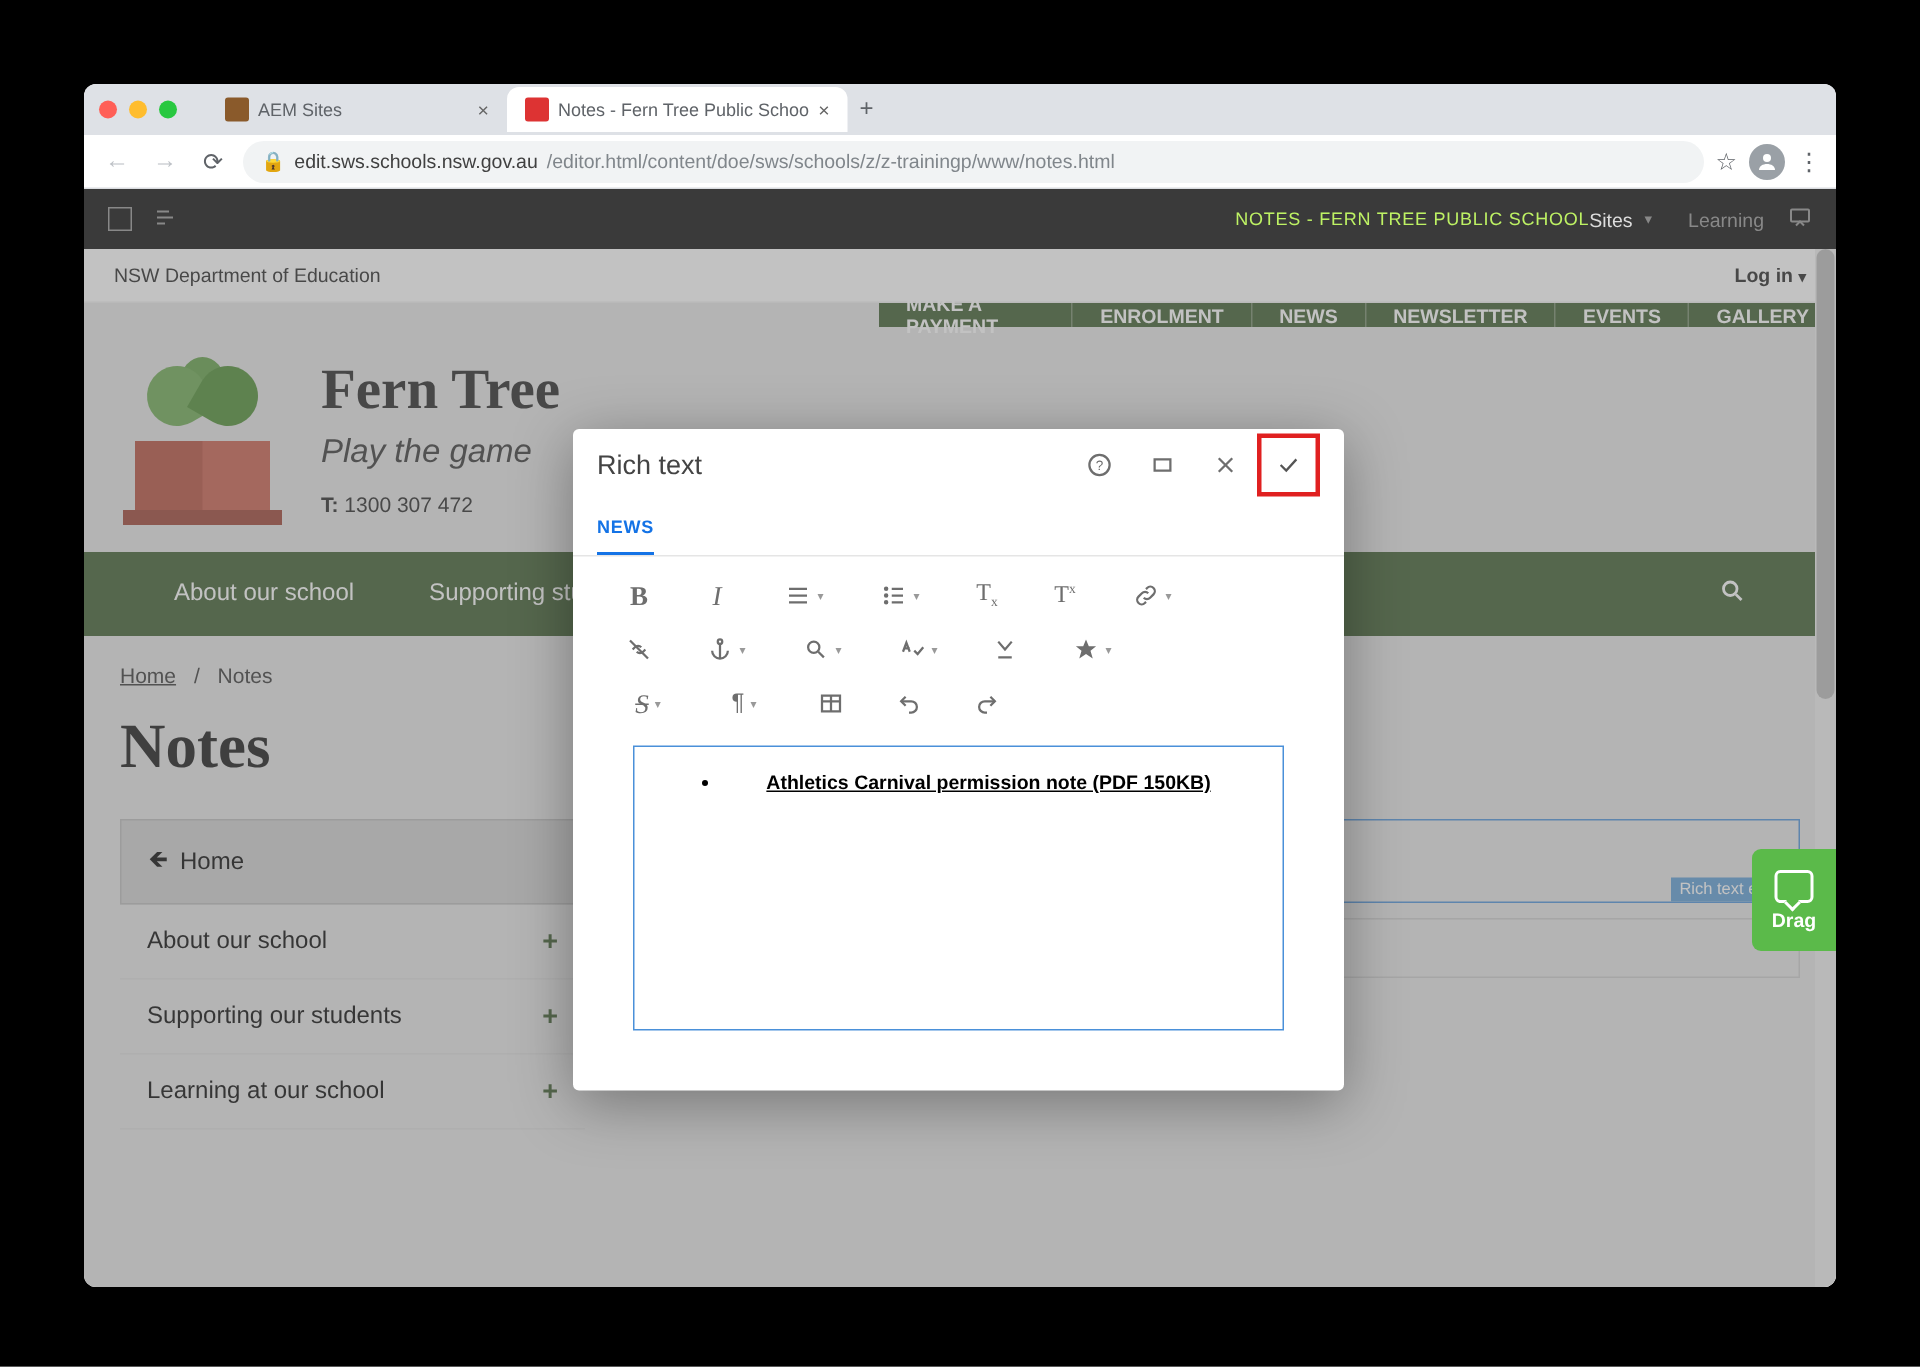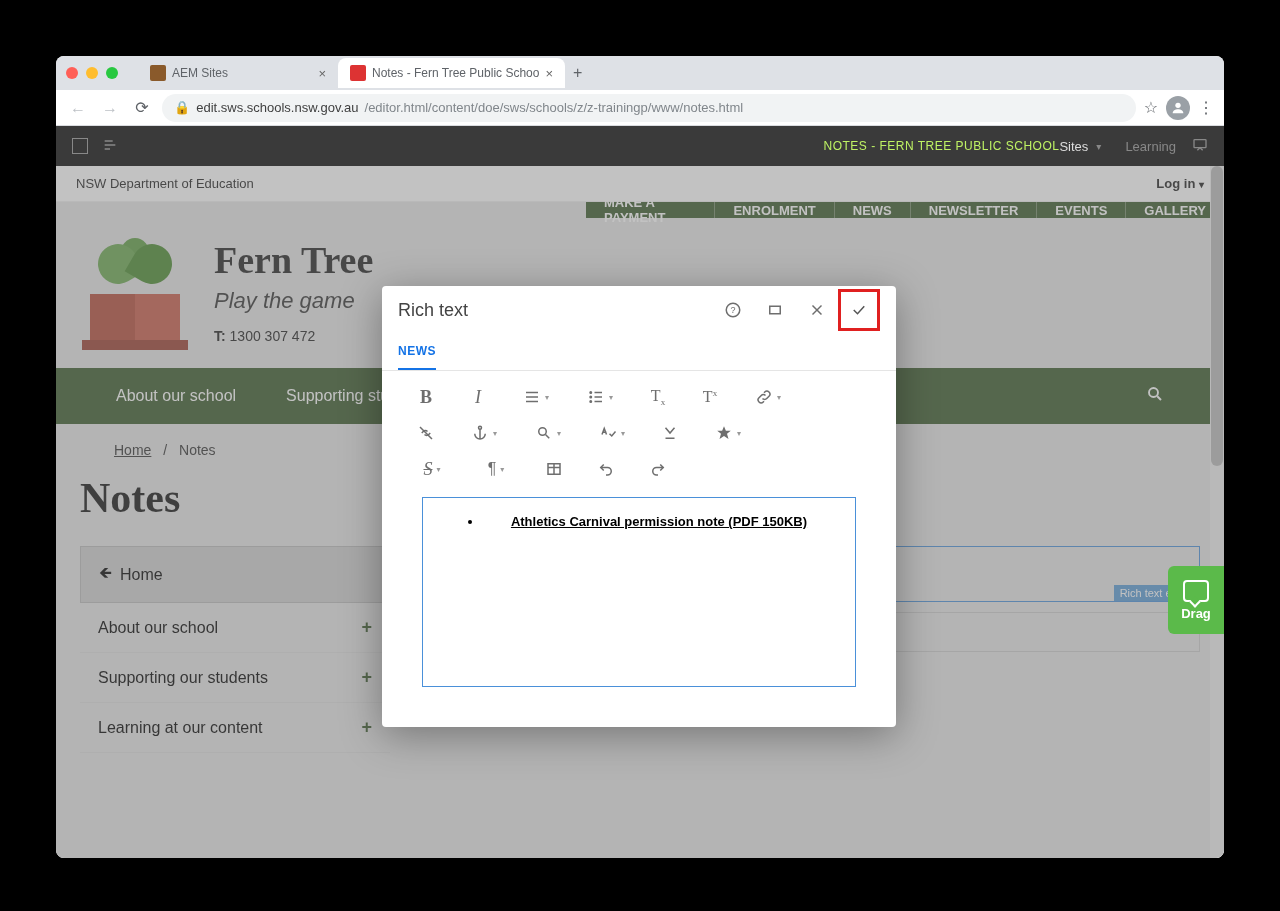--- a/index.html
+++ b/index.html
@@ -62,21 +62,21 @@
 .logo .potbase { position: absolute; bottom: -2px; left: 2px; width: 106px; height: 10px; background: #9c3f31; }
 .school-info h1 { font-family: Georgia, serif; font-size: 38px; font-weight: 800; color: #222; }
 .tagline { font-size: 22px; color: #333; margin-top: 6px; font-style: italic; }
 .phone { font-size: 14px; margin-top: 14px; color: #222; }
 .phone b { font-weight: 700; }
 
 .main-nav { background: #3a5a2b; height: 56px; display: flex; align-items: center; padding: 0 60px; color: #fff; gap: 50px; }
 .main-nav .nitem { font-size: 16px; }
 .main-nav .search-ic { margin-left: auto; color: #fff; font-size: 18px; }
 
-.breadcrumb { padding: 18px 24px 8px; font-size: 14px; color: #333; margin-left: 34px; }
+.breadcrumb { padding: 18px 24px 8px; font-size: 14px; color: #333; }
 .breadcrumb a { color: #333; text-decoration: underline; }
 .breadcrumb .sep { margin: 0 8px; color: #333; }
 
 .page-title-h { font-family: Georgia, serif; font-size: 42px; font-weight: 800; padding: 8px 24px 24px; color: #111; }
 
 .content-cols { display: flex; padding: 0 24px; gap: 30px; }
 .sidebar { width: 310px; }
 .sidebar .home-row { background: #cfcfcf; padding: 14px 18px; font-size: 16px; display: flex; align-items: center; gap: 8px; border: 1px solid #bbb; }
 .sidebar .row { padding: 14px 18px; font-size: 16px; display: flex; align-items: center; border-bottom: 1px solid #ddd; }
 .sidebar .row .plus { margin-left: auto; color: #3a5a2b; font-weight: 700; font-size: 18px; }
@@ -242,21 +242,21 @@
           </div>
           <div class="row">
             <span>About our school</span>
             <span class="plus">+</span>
           </div>
           <div class="row">
             <span>Supporting our students</span>
             <span class="plus">+</span>
           </div>
           <div class="row">
-            <span>Learning at our content</span>
+            <span>Learning at our school</span>
             <span class="plus">+</span>
           </div>
         </div>
         <div class="main-col">
           <div class="rte-placeholder">
             <div class="rte-label">Rich text editor</div>
           </div>
           <div class="drag-zone">Drag components here</div>
         </div>
       </div>

